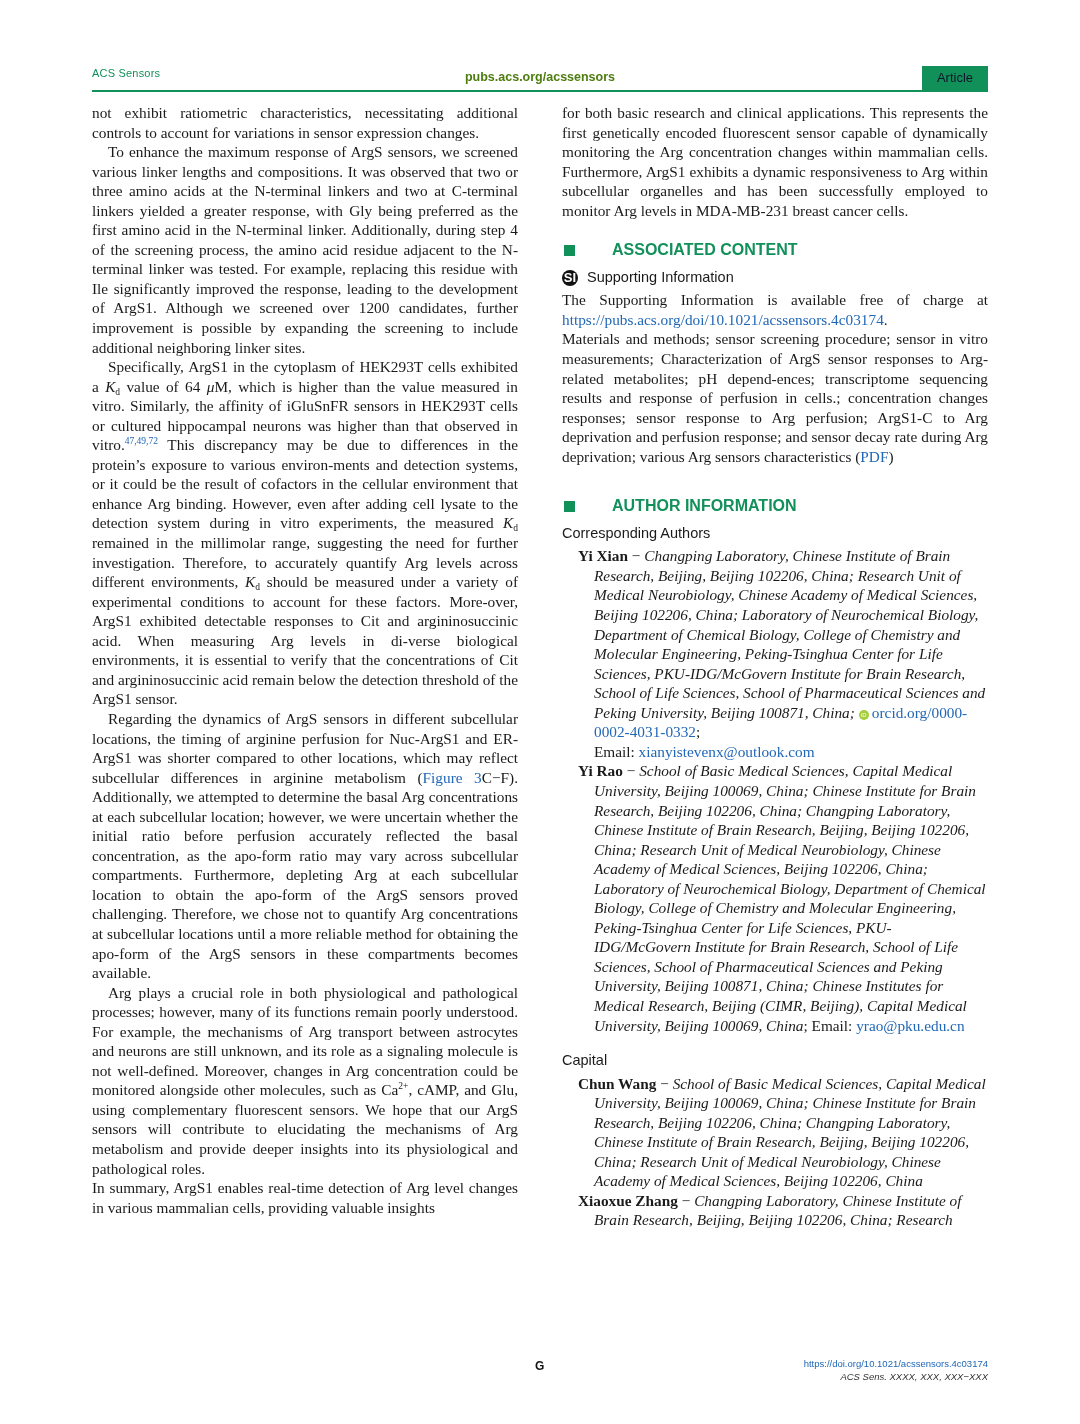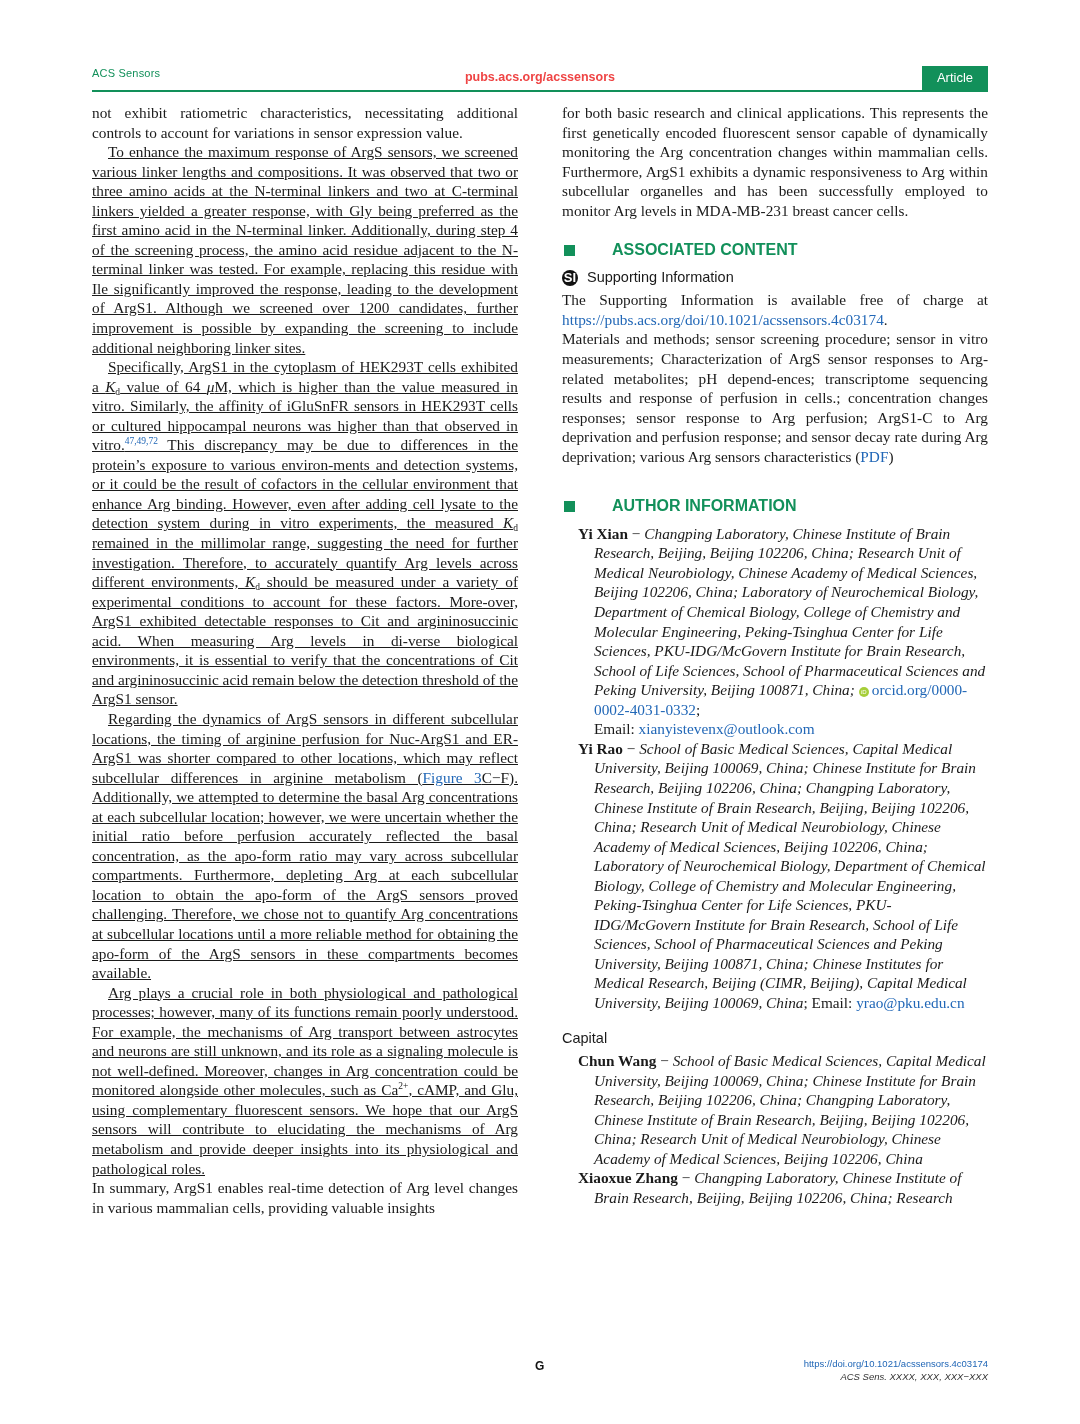--- a/index.html
+++ b/index.html
@@ -1,26 +1,26 @@
 <!DOCTYPE html>
 <html><head>
 <meta charset="utf-8">
 <style>
   html, body { margin:0; padding:0; background:#ffffff; }
   body { width:1080px; height:1424px; position:relative; overflow:hidden; font-family:"Liberation Serif", "DejaVu Serif", serif; color:#1a1a1a; }
   .hdr { position:absolute; left:92px; top:64px; width:896px; height:26px; border-bottom:2px solid #12905a; }
   .hdr .journal { position:absolute; left:0; top:3px; font-family:"Liberation Sans", sans-serif; font-size:11px; color:#12905a; letter-spacing:0.2px; }
-  .hdr .url { position:absolute; left:0; right:0; top:6px; text-align:center; font-family:"Liberation Sans", sans-serif; font-size:12.5px; color:#ef4444; font-weight:bold; }
-  .hdr .badge { position:absolute; right:0; top:2px; height:24px; width:66px; background:#12905a; color:#ffffff; font-family:"Liberation Sans", sans-serif; font-size:13px; text-align:center; line-height:24px; }
+  .hdr .url { position:absolute; left:0; right:0; top:6px; text-align:center; font-family:"Liberation Sans", sans-serif; font-size:12.5px; color:#4d7c0f; font-weight:bold; }
+  .hdr .badge { position:absolute; right:0; top:2px; height:24px; width:66px; background:#12905a; color:#0f172a; font-family:"Liberation Sans", sans-serif; font-size:13px; text-align:center; line-height:24px; }
 
   .col { position:absolute; top:103px; font-size:15.3px; line-height:19.55px; text-align:justify; }
   .col.left { left:92px; width:426px; }
   .col.right { left:562px; width:426px; }
   .col p { margin:0; }
-  .indent { text-indent:16px;text-decoration:underline; }
+  .indent { text-indent:16px; }
   .link { color:#2167b7; }
   sup { font-size:9.5px; line-height:0; vertical-align:6px; }
   sub { font-size:9.5px; line-height:0; vertical-align:-3px; }
   .italic { font-style:italic; }
 
   .sec-h { font-family:"Liberation Sans", sans-serif; font-weight:bold; color:#12905a; font-size:16px; margin:20px 0 8px 0; display:flex; align-items:center; text-align:left;gap:23px; }
   .sec-h .sq { width:11px; height:11px; background:#12905a; display:inline-block; margin-right:14px; margin-left:2px; }
   .sub-h { font-family:"Liberation Sans", sans-serif; font-size:14.5px; color:#1a1a1a; font-weight:normal; margin:0 0 3px 0; display:flex; align-items:center; text-align:left; }
   .si-icon { width:16px; height:16px; border-radius:50%; background:#111; color:#fff; font-size:13px; font-weight:bold; text-align:center; line-height:16px; margin-right:9px; font-family:"Liberation Sans", sans-serif; display:inline-block; }
   .si-list { margin-left:41px; margin-top:18px; }
@@ -36,21 +36,21 @@
 </head>
 <body>
 
 <div class="hdr">
   <span class="journal">ACS Sensors</span>
   <span class="url">pubs.acs.org/acssensors</span>
   <span class="badge">Article</span>
 </div>
 
 <div class="col left">
-  <p>not exhibit ratiometric characteristics, necessitating additional controls to account for variations in sensor expression value.</p>
+  <p>not exhibit ratiometric characteristics, necessitating additional controls to account for variations in sensor expression changes.</p>
   <p class="indent">To enhance the maximum response of ArgS sensors, we screened various linker lengths and compositions. It was observed that two or three amino acids at the N-terminal linkers and two at C-terminal linkers yielded a greater response, with Gly being preferred as the first amino acid in the N-terminal linker. Additionally, during step 4 of the screening process, the amino acid residue adjacent to the N-terminal linker was tested. For example, replacing this residue with Ile significantly improved the response, leading to the development of ArgS1. Although we screened over 1200 candidates, further improvement is possible by expanding the screening to include additional neighboring linker sites.</p>
   <p class="indent"><span>Specifically, ArgS1 in the cytoplasm of HEK293T cells exhibited a </span><span class="italic">K</span><sub>d</sub><span> value of 64 </span><span class="italic">μ</span><span>M, which is higher than the value measured in vitro. Similarly, the affinity of iGluSnFR sensors in HEK293T cells or cultured hippocampal neurons was higher than that observed in vitro.</span><sup class="link">47,49,72</sup><span> This discrepancy may be due to differences in the protein’s exposure to various environ-ments and detection systems, or it could be the result of cofactors in the cellular environment that enhance Arg binding. However, even after adding cell lysate to the detection system during in vitro experiments, the measured </span><span class="italic">K</span><sub>d</sub><span> remained in the millimolar range, suggesting the need for further investigation. Therefore, to accurately quantify Arg levels across different environments, </span><span class="italic">K</span><sub>d</sub><span> should be measured under a variety of experimental conditions to account for these factors. More-over, ArgS1 exhibited detectable responses to Cit and argininosuccinic acid. When measuring Arg levels in di-verse biological environments, it is essential to verify that the concentrations of Cit and argininosuccinic acid remain below the detection threshold of the ArgS1 sensor.</span></p>
   <p class="indent"><span>Regarding the dynamics of ArgS sensors in different subcellular locations, the timing of arginine perfusion for Nuc-ArgS1 and ER-ArgS1 was shorter compared to other locations, which may reflect subcellular differences in arginine metabolism (</span><span class="link">Figure 3</span><span>C−F). Additionally, we attempted to determine the basal Arg concentrations at each subcellular location; however, we were uncertain whether the initial ratio before perfusion accurately reflected the basal concentration, as the apo-form ratio may vary across subcellular compartments. Furthermore, depleting Arg at each subcellular location to obtain the apo-form of the ArgS sensors proved challenging. Therefore, we chose not to quantify Arg concentrations at subcellular locations until a more reliable method for obtaining the apo-form of the ArgS sensors in these compartments becomes available.</span></p>
   <p class="indent"><span>Arg plays a crucial role in both physiological and pathological processes; however, many of its functions remain poorly understood. For example, the mechanisms of Arg transport between astrocytes and neurons are still unknown, and its role as a signaling molecule is not well-defined. Moreover, changes in Arg concentration could be monitored alongside other molecules, such as Ca</span><sup>2+</sup><span>, cAMP, and Glu, using complementary fluorescent sensors. We hope that our ArgS sensors will contribute to elucidating the mechanisms of Arg metabolism and provide deeper insights into its physiological and pathological roles.</span></p>
 
   <p>In summary, ArgS1 enables real-time detection of Arg level changes in various mammalian cells, providing valuable insights</p>
 </div>
 
 <div class="col right">
   <p>for both basic research and clinical applications. This represents the first genetically encoded fluorescent sensor capable of dynamically monitoring the Arg concentration changes within mammalian cells. Furthermore, ArgS1 exhibits a dynamic responsiveness to Arg within subcellular organelles and has been successfully employed to monitor Arg levels in MDA-MB-231 breast cancer cells.</p>
@@ -63,20 +63,21 @@
       <span class="si-icon">SI</span>
       <span>Supporting Information</span>
     </div>
   <p><span>The Supporting Information is available free of charge at </span><span class="link">https://pubs.acs.org/doi/10.1021/acssensors.4c03174</span><span>.</span></p>
   <p class="si-list"><span>Materials and methods; sensor screening procedure; sensor in vitro measurements; Characterization of ArgS sensor responses to Arg-related metabolites; pH depend-ences; transcriptome sequencing results and response of perfusion in cells.; concentration changes responses; sensor response to Arg perfusion; ArgS1-C to Arg deprivation and perfusion response; and sensor decay rate during Arg deprivation; various Arg sensors characteristics (</span><span class="link">PDF</span><span>)</span></p>
 
   <div class="sec-h" style="margin-top:30px">
       <span class="sq"></span>
       <span>AUTHOR INFORMATION</span>
     </div>
+  <div class="sub-h">Corresponding Authors</div>
   <p class="author"><span class="name">Yi Xian</span><span> − </span><span class="aff">Changping Laboratory, Chinese Institute of Brain Research, Beijing, Beijing 102206, China; Research Unit of Medical Neurobiology, Chinese Academy of Medical Sciences, Beijing 102206, China; Laboratory of Neurochemical Biology, Department of Chemical Biology, College of Chemistry and Molecular Engineering, Peking-Tsinghua Center for Life Sciences, PKU-IDG/McGovern Institute for Brain Research, School of Life Sciences, School of Pharmaceutical Sciences and Peking University, Beijing 100871, China;</span><span class="orcid">iD</span><span class="link">orcid.org/0000-0002-4031-0332</span>; <br><span>Email: </span><span class="link">xianyistevenx@outlook.com</span></p>
   <p class="author"><span class="name">Yi Rao</span><span> − </span><span class="aff">School of Basic Medical Sciences, Capital Medical University, Beijing 100069, China; Chinese Institute for Brain Research, Beijing 102206, China; Changping Laboratory, Chinese Institute of Brain Research, Beijing, Beijing 102206, China; Research Unit of Medical Neurobiology, Chinese Academy of Medical Sciences, Beijing 102206, China; Laboratory of Neurochemical Biology, Department of Chemical Biology, College of Chemistry and Molecular Engineering, Peking-Tsinghua Center for Life Sciences, PKU-IDG/McGovern Institute for Brain Research, School of Life Sciences, School of Pharmaceutical Sciences and Peking University, Beijing 100871, China; Chinese Institutes for Medical Research, Beijing (CIMR, Beijing), Capital Medical University, Beijing 100069, China</span><span>; Email: </span><span class="link">yrao@pku.edu.cn</span></p>
 
   <div class="sub-h" style="margin-top:16px">Capital</div>
   <p class="author"><span class="name">Chun Wang</span><span> − </span><span class="aff">School of Basic Medical Sciences, Capital Medical University, Beijing 100069, China; Chinese Institute for Brain Research, Beijing 102206, China; Changping Laboratory, Chinese Institute of Brain Research, Beijing, Beijing 102206, China; Research Unit of Medical Neurobiology, Chinese Academy of Medical Sciences, Beijing 102206, China</span></p>
   <p class="author"><span class="name">Xiaoxue Zhang</span><span> − </span><span class="aff">Changping Laboratory, Chinese Institute of Brain Research, Beijing, Beijing 102206, China; Research</span></p>
 </div>
 
 <div class="footer-page">G</div>
 <div class="footer-doi">https://doi.org/10.1021/acssensors.4c03174</div>

